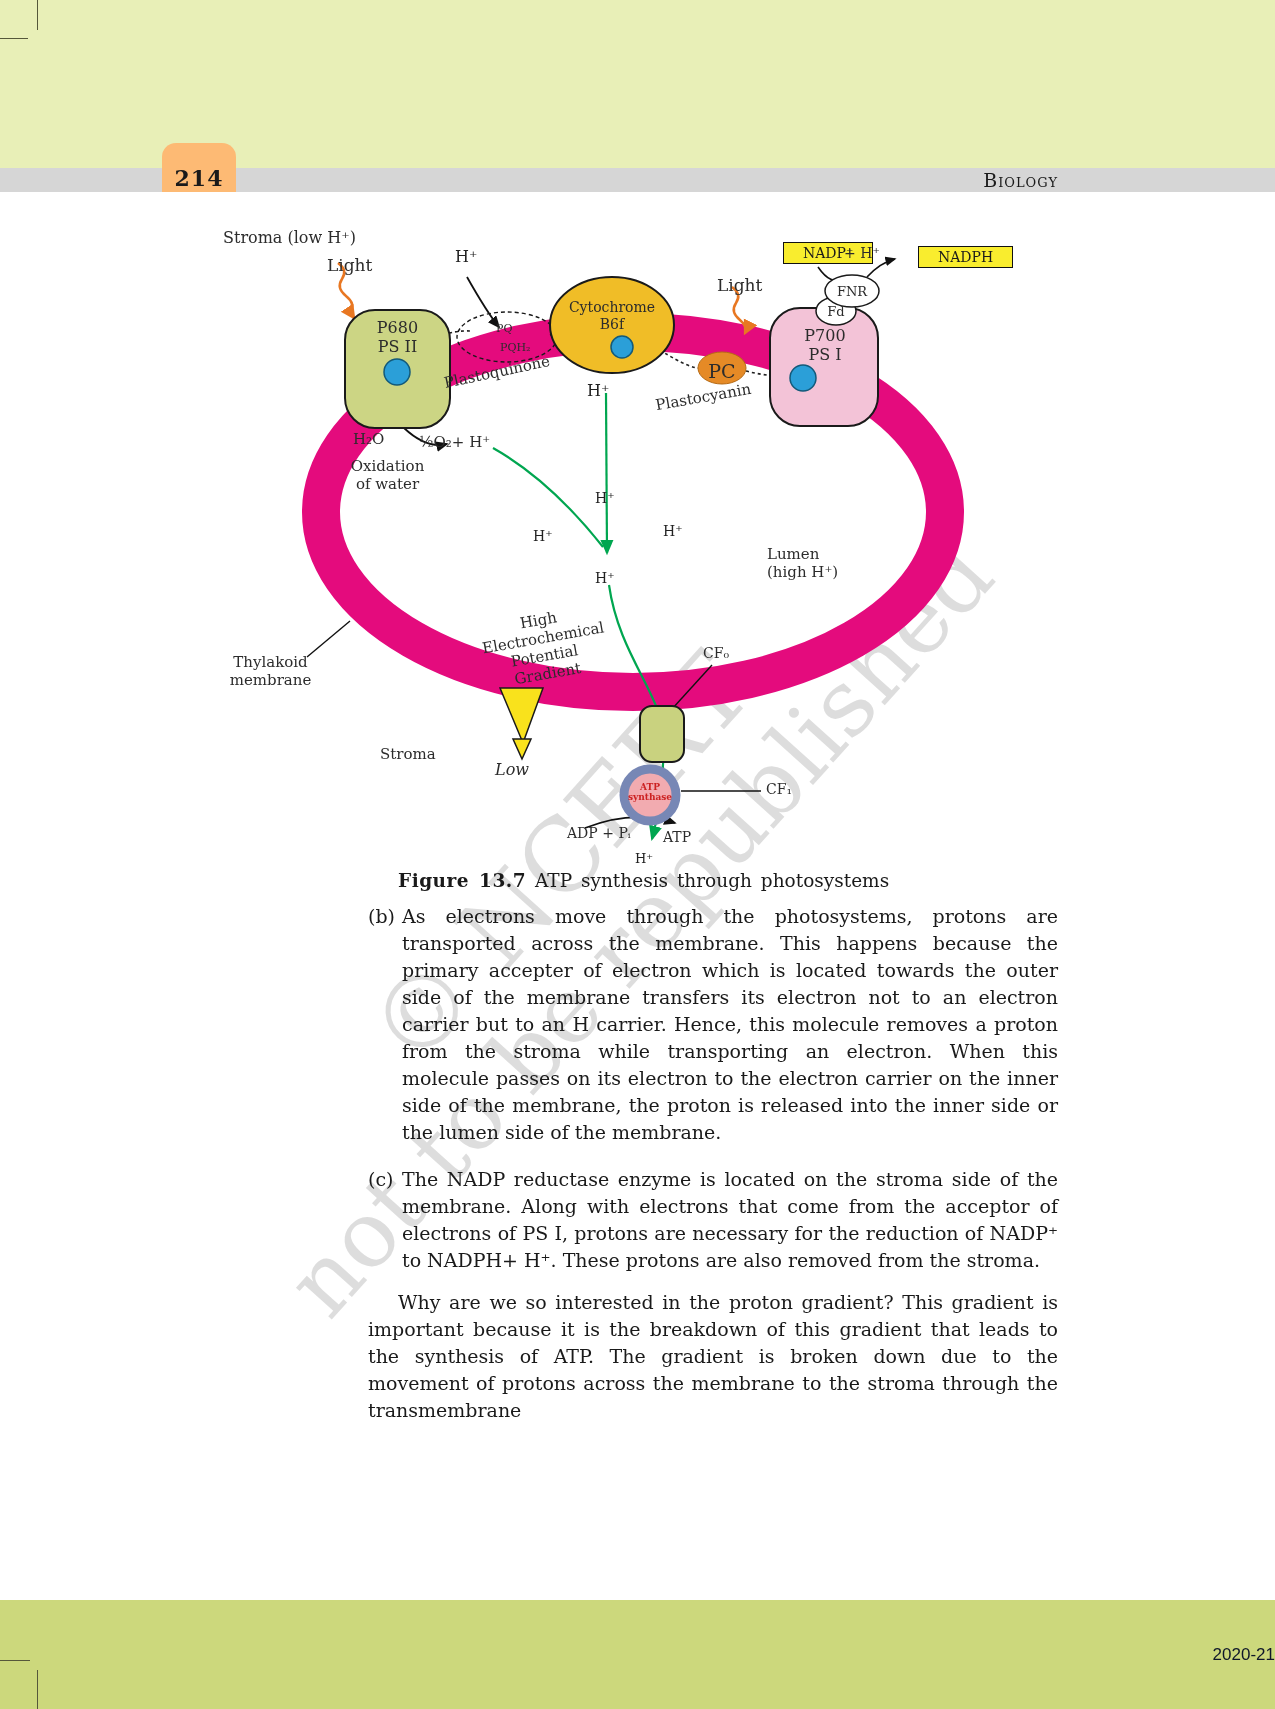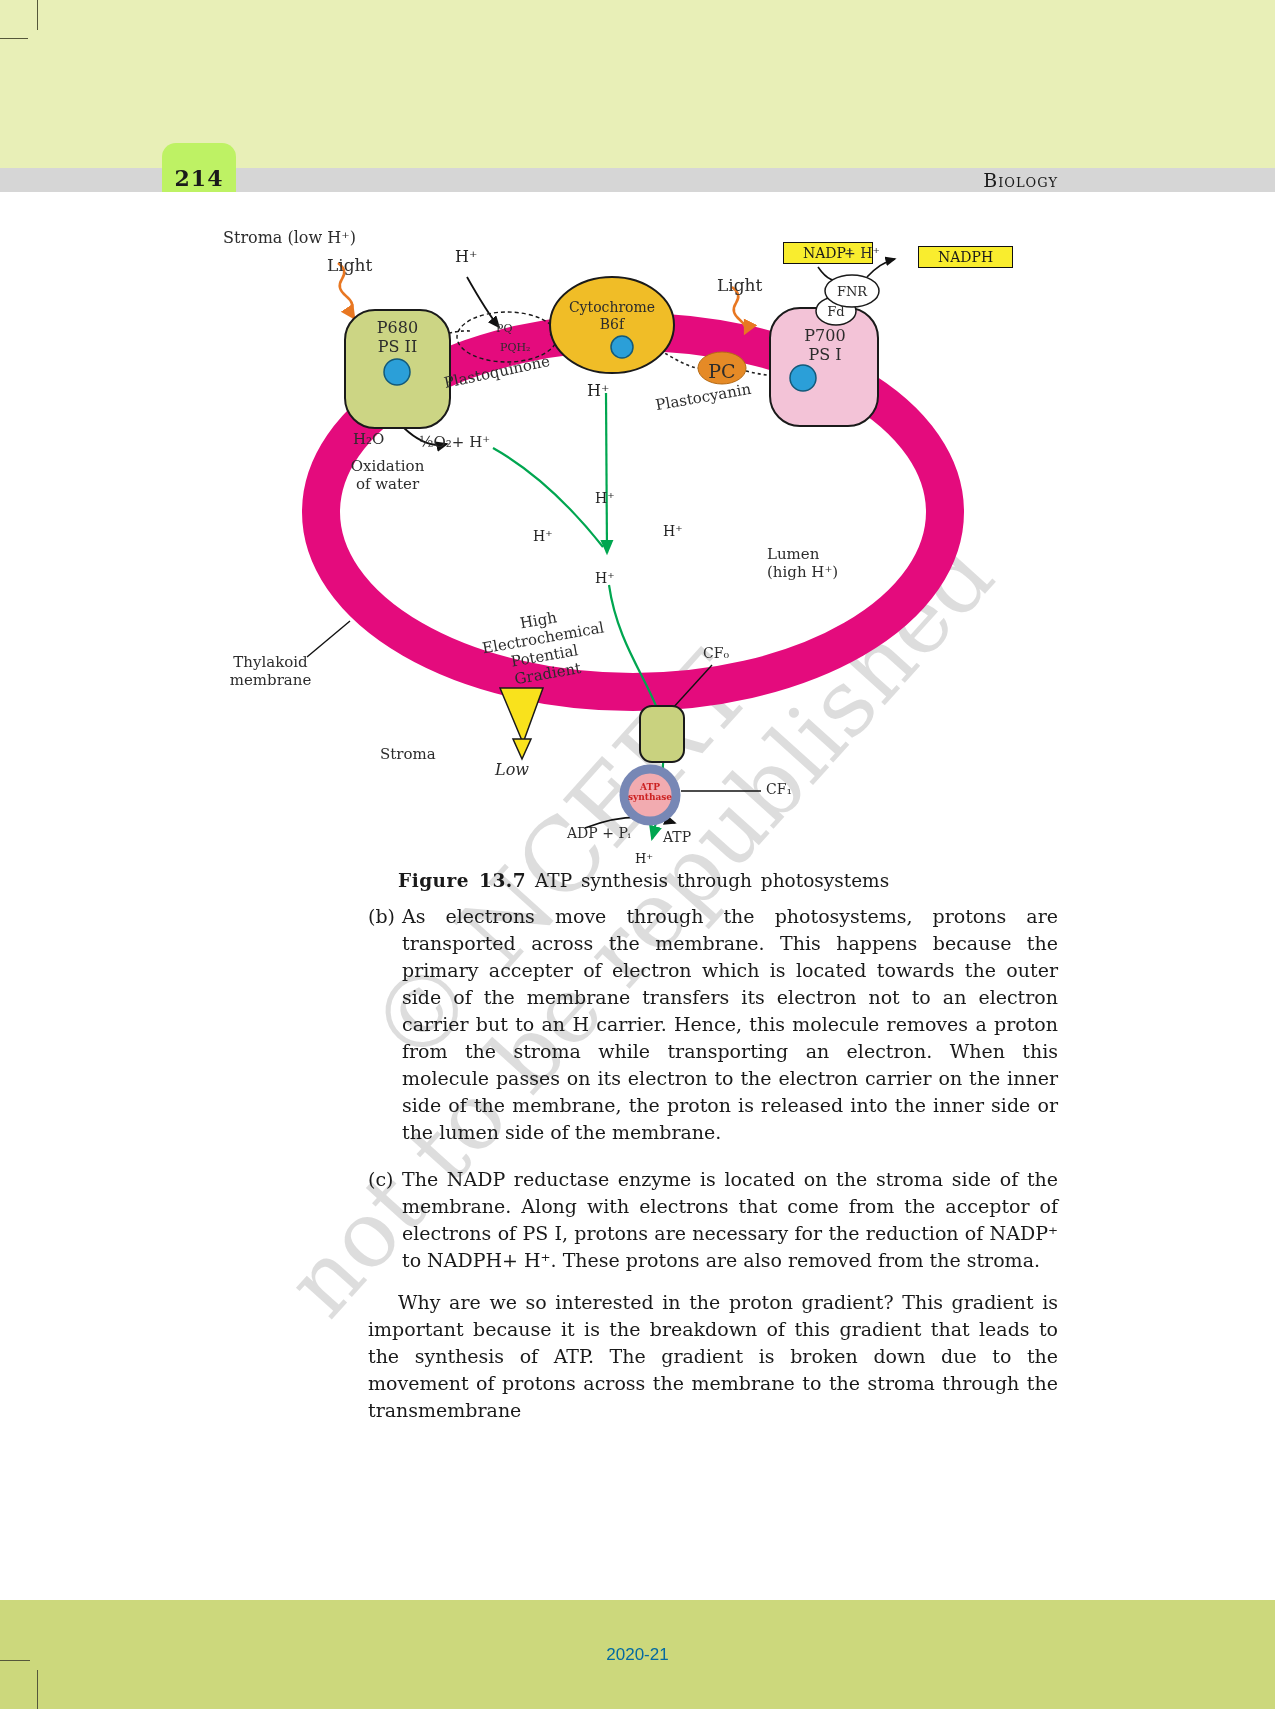--- a/index.html
+++ b/index.html
@@ -3,27 +3,27 @@
 <meta charset="utf-8">
 <style>
   html,body{margin:0;padding:0;}
   body{width:1275px;height:1709px;position:relative;background:#ffffff;
        font-family:"DejaVu Serif", serif;color:#1a1a1a;overflow:hidden;}
   .abs{position:absolute;}
   
   .top-band{left:0;top:0;width:1275px;height:168px;background:#e8efb7;}
   .gray-band{left:0;top:168px;width:1275px;height:24px;background:#d6d6d6;}
   .bottom-band{left:0;top:1600px;width:1275px;height:109px;background:#ccd87c;}
-  .page-tab{left:162px;top:143px;width:74px;height:49px;background:#bef264;
+  .page-tab{left:162px;top:143px;width:74px;height:49px;background:#fdba74;
             border-radius:14px 14px 0 0;display:flex;align-items:flex-end;justify-content:center;}
   .page-num{font-weight:bold;font-size:22px;letter-spacing:1px;padding-bottom:1px;}
   .header-right{left:948px;top:168px;width:110px;height:24px;line-height:24px;
             font-variant:small-caps;font-size:19px;letter-spacing:1px;text-align:right;}
-  .footer-year{left:0;top:1645px;width:1275px;text-align:center;
-            font-family:"Liberation Sans",sans-serif;font-size:17px;color:#0369a1;}
+  .footer-year{left:0;top:1645px;width:1275px;text-align:right;
+            font-family:"Liberation Sans",sans-serif;font-size:17px;color:#0f172a;}
   .cropmark{background:#55573a;}
   
   .wm{color:#a8a8a8;opacity:0.38;white-space:nowrap;z-index:0;pointer-events:none;
       transform:translate(-50%,-50%) rotate(-48deg);}
   .wm1{left:560px;top:860px;font-size:100px;}
   .wm2{left:640px;top:930px;font-size:92px;}
   
   #diagram{left:215px;top:225px;width:860px;height:648px;z-index:1;}
   #diagram svg{position:absolute;left:0;top:0;}
   .lbl{position:absolute;font-size:15px;color:#2c2c2c;line-height:1.2;white-space:nowrap;}

